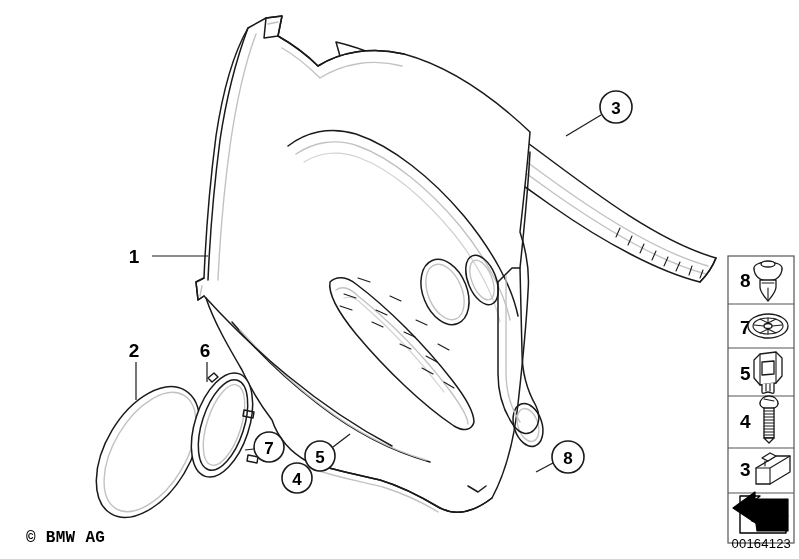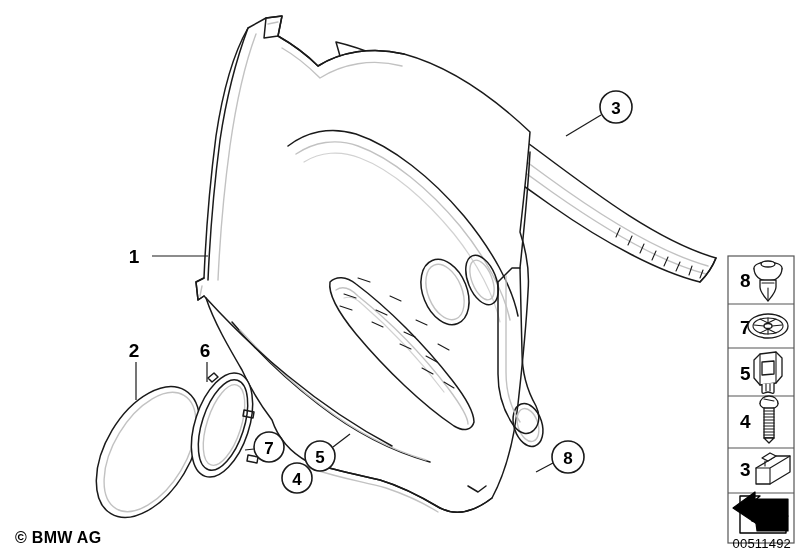--- a/index.html
+++ b/index.html
@@ -21,27 +21,28 @@
     height: 559px;
   }
   svg.layer {
     position: absolute;
     left: 0; top: 0;
     width: 799px;
     height: 559px;
   }
   .copyright {
     position: absolute;
-    left: 15px;
+    left: 26px;
     top: 529px;
     font-size: 16px;
     font-weight: bold;
     color: #000000;
     letter-spacing: 0.3px;
     white-space: nowrap;
+    font-family: Liberation Mono, monospace;
   }
   .partno {
     position: absolute;
     right: 8px;
     top: 536px;
     font-size: 13px;
     color: #000000;
     letter-spacing: 0.2px;
     white-space: nowrap;
   }
@@ -329,15 +330,15 @@
         <path d="M736,504 L756,490 L756,497 L786,497 L786,512 L756,512 L756,519 Z" fill="#ffffff" stroke="#000000" stroke-width="9" stroke-linejoin="round" opacity="0"></path>
         <path d="M734,506 L757,489 L757,497 L789,497 L789,513 L774,513 L789,529
                  L770,540 L757,524 L757,532 Z" fill="#000000" opacity="0"></path>
         <path d="M733,508 L755,492 L755,499 L788,499 L788,516 L757,516 L757,524 Z" fill="#000000" stroke="#000000" stroke-width="1.2" stroke-linejoin="round"></path>
         <path d="M755,516 L788,516 L788,531 L757,531 Z" fill="#000000" stroke="#000000" stroke-width="1.2" stroke-linejoin="round"></path>
       </g>
     </g>
   </svg>
 
   <div class="copyright">© BMW AG</div>
-  <div class="partno">00511492</div>
+  <div class="partno">00164123</div>
 
 </div>
 
 </body></html>

